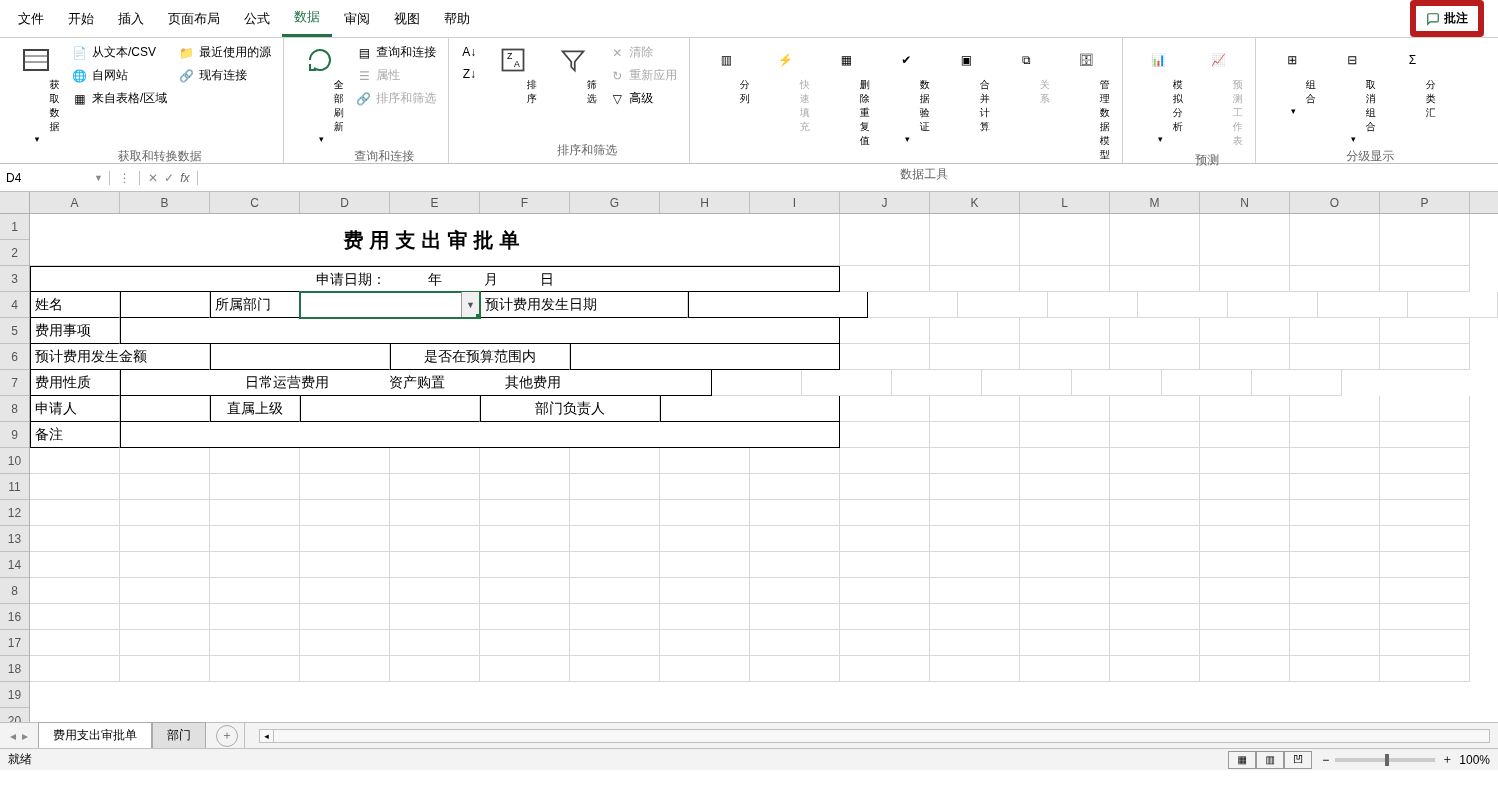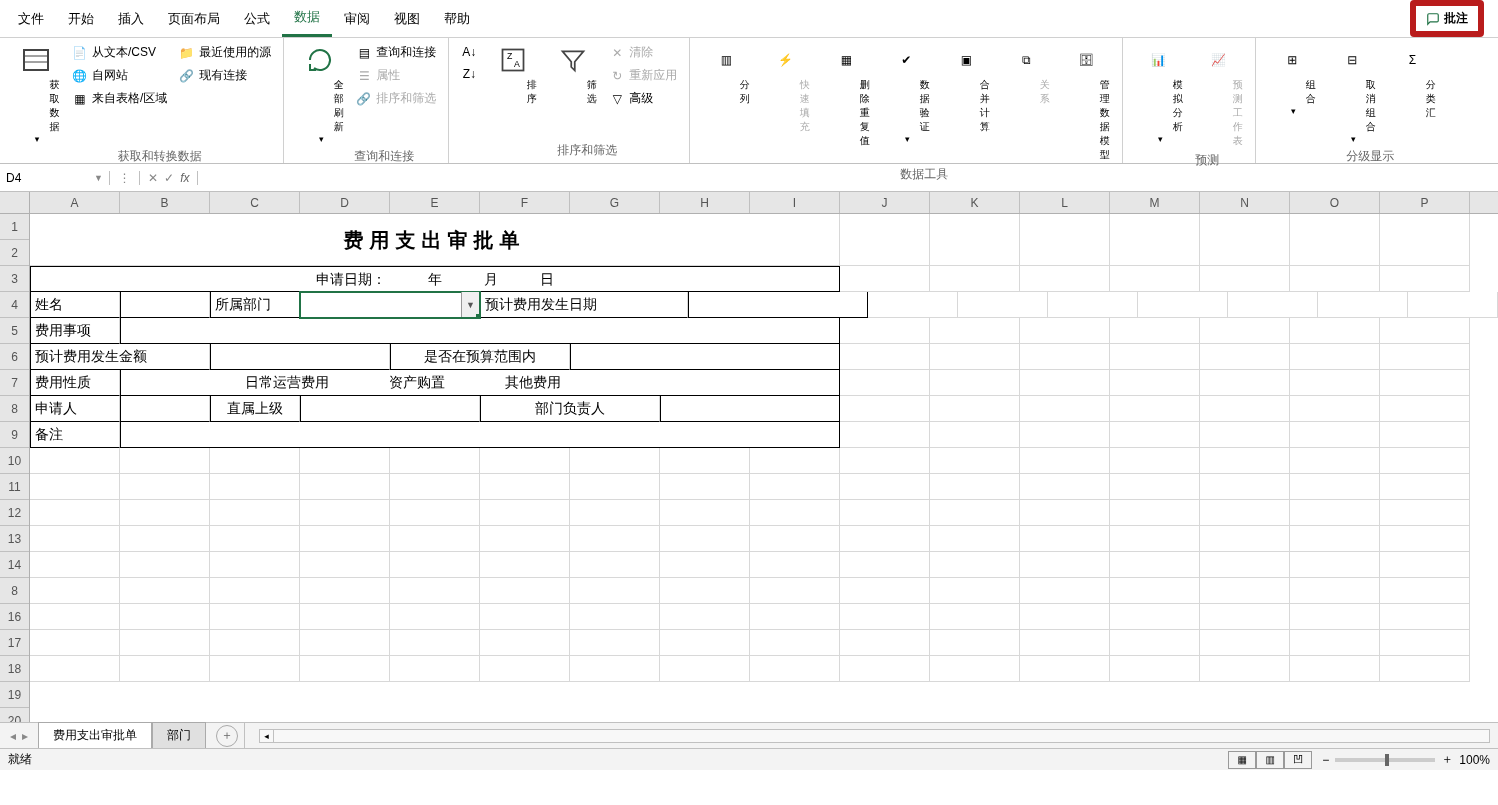--- a/index.html
+++ b/index.html
@@ -401,21 +401,21 @@
         <div class="cell" style="width: 90px;"></div>
         <div class="cell" style="width: 90px;"></div>
         <div class="cell" style="width: 90px;"></div>
         <div class="cell" style="width: 90px;"></div>
         <div class="cell" style="width: 90px;"></div>
         <div class="cell" style="width: 90px;"></div>
         <div class="cell" style="width: 90px;"></div>
       </div>
       <div class="gridrow">
         <div class="cell bord-l bord-b" style="width: 90px;">费用性质</div>
-        <div class="cell bord-l bord-b bord-r" style="width: 720px;"><span style="margin-left:120px">日常运营费用</span><span style="margin-left:60px">资产购置</span><span style="margin-left:60px">其他费用</span></div>
+        <div class="cell bord-l bord-b bord-r" style="width: 592px;"><span style="margin-left:120px">日常运营费用</span><span style="margin-left:60px">资产购置</span><span style="margin-left:60px">其他费用</span></div>
         <div class="cell" style="width: 90px;"></div>
         <div class="cell" style="width: 90px;"></div>
         <div class="cell" style="width: 90px;"></div>
         <div class="cell" style="width: 90px;"></div>
         <div class="cell" style="width: 90px;"></div>
         <div class="cell" style="width: 90px;"></div>
         <div class="cell" style="width: 90px;"></div>
       </div>
       <div class="gridrow">
         <div class="cell bord-l bord-b" style="width: 90px;">申请人</div>

